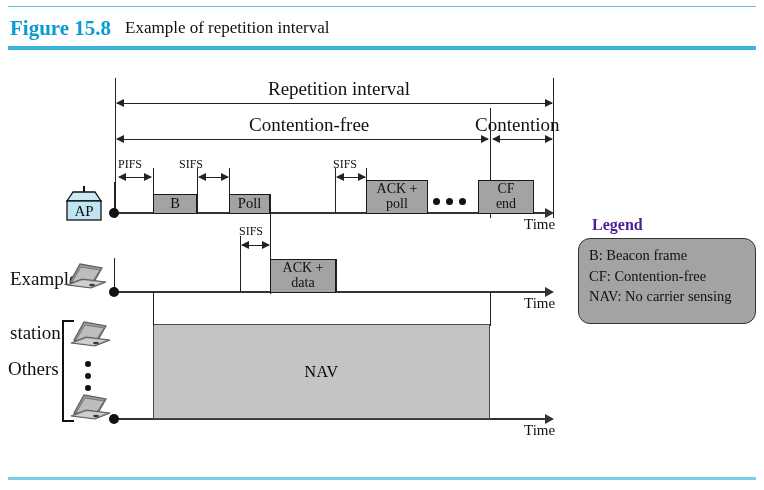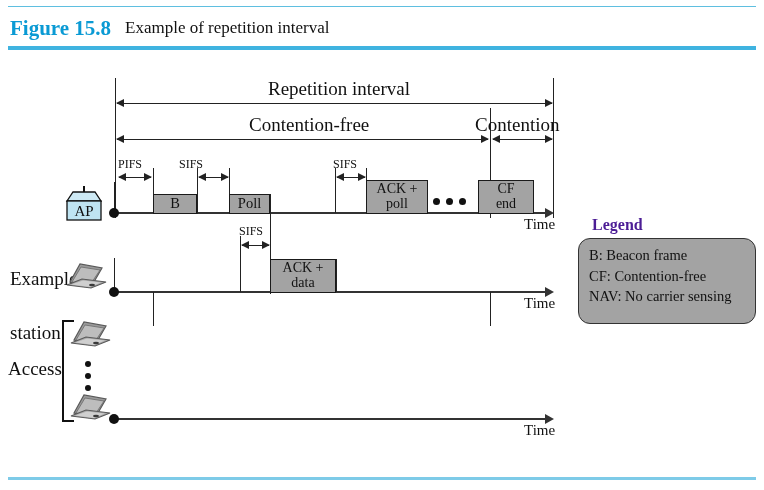--- a/index.html
+++ b/index.html
@@ -319,21 +319,21 @@
   <div class="lbl-sm" style="left:239px; top:224px;">SIFS</div>
   <div class="vline" style="left:240px; top:236px; height:56px;"></div>
   <div class="measure" style="left:242px; top:245px; width:27px;"></div>
 
   <div class="frame two-line" style="left:270px; top:259px; width:66px; height:34px; flex-direction:column;">
     <span>ACK +</span>
     <span>data</span>
   </div>
   <div class="vline" style="left:336px; top:259px; height:33px;"></div>
 
-  <div class="lbl" style="left:8px; top:358px;">Access</div>
+  <div class="lbl" style="left:8px; top:358px;">Others</div>
   <div class="bracket" style="left:62px; top:320px; width:12px; height:102px;"></div>
 
   <div class="laptop" style="left:62px; top:316px;">
     <svg width="56" height="42" viewBox="0 0 56 42">
       <polygon points="12,24 22,6 44,10 33,29" fill="#9a9a9a" stroke="#5a5a5a" stroke-width="1.2"></polygon>
       <polygon points="14,24 23,9 42,12 32,27" fill="#bdbdbd" stroke="#6a6a6a" stroke-width="0.8"></polygon>
       <polygon points="9,27 33,30 48,24 24,21" fill="#a8a8a8" stroke="#5a5a5a" stroke-width="1.2"></polygon>
       <polygon points="13,26.5 32,29 43,24.5 25,22.5" fill="#cfcfcf" stroke="none"></polygon>
       <ellipse cx="34" cy="27" rx="3" ry="1.2" fill="#3a3a3a"></ellipse>
     </svg>
@@ -353,20 +353,23 @@
       <polygon points="13,26.5 32,29 43,24.5 25,22.5" fill="#cfcfcf" stroke="none"></polygon>
       <ellipse cx="34" cy="27" rx="3" ry="1.2" fill="#3a3a3a"></ellipse>
     </svg>
   </div>
 
   <div class="axis" style="left:113px; top:418px; width:432px;"></div>
   <div class="axis-head" style="left:545px; top:414px;"></div>
   <div class="dot" style="left:109px; top:414px;"></div>
   <div class="time-lbl" style="left:524px; top:422px;">Time</div>
 
+  <div class="nav-block" style="left:153px; top:324px; width:337px; height:95px;">
+    <span>NAV</span>
+  </div>
 
   <div class="vline" style="left:153px; top:292px; height:34px;"></div>
   <div class="vline" style="left:490px; top:292px; height:34px;"></div>
 
   <div class="legend-title" style="left:592px; top:216px;">Legend</div>
   <div class="legend-box" style="left:578px; top:238px; width:178px; height:86px;">
     <div class="li">B: Beacon frame</div>
     <div class="li">CF: Contention-free</div>
     <div class="li">NAV: No carrier sensing</div>
   </div>

